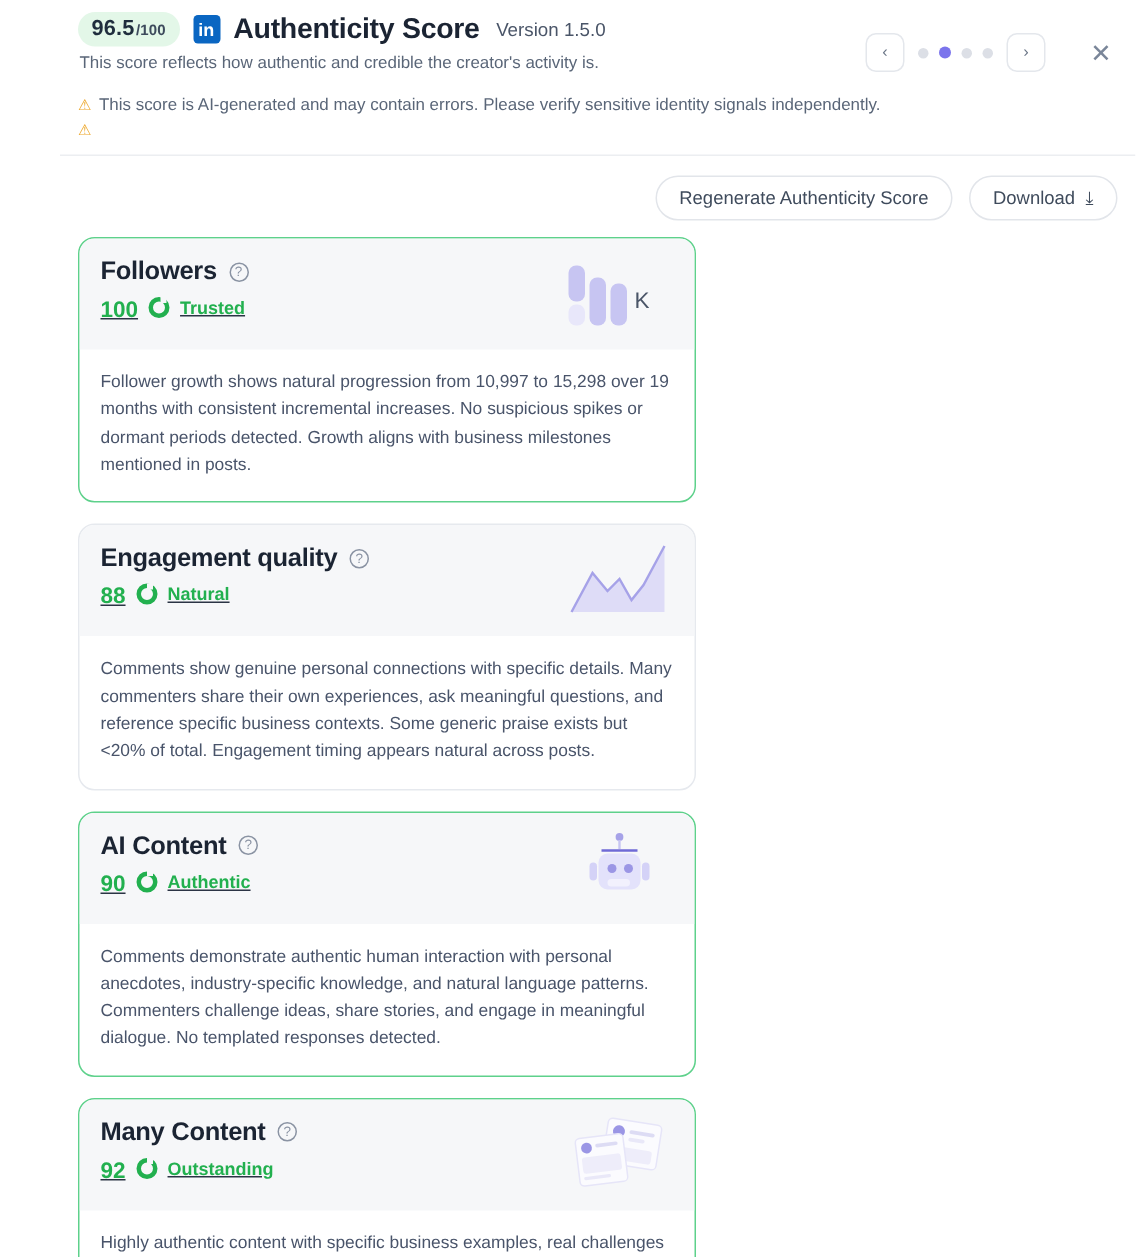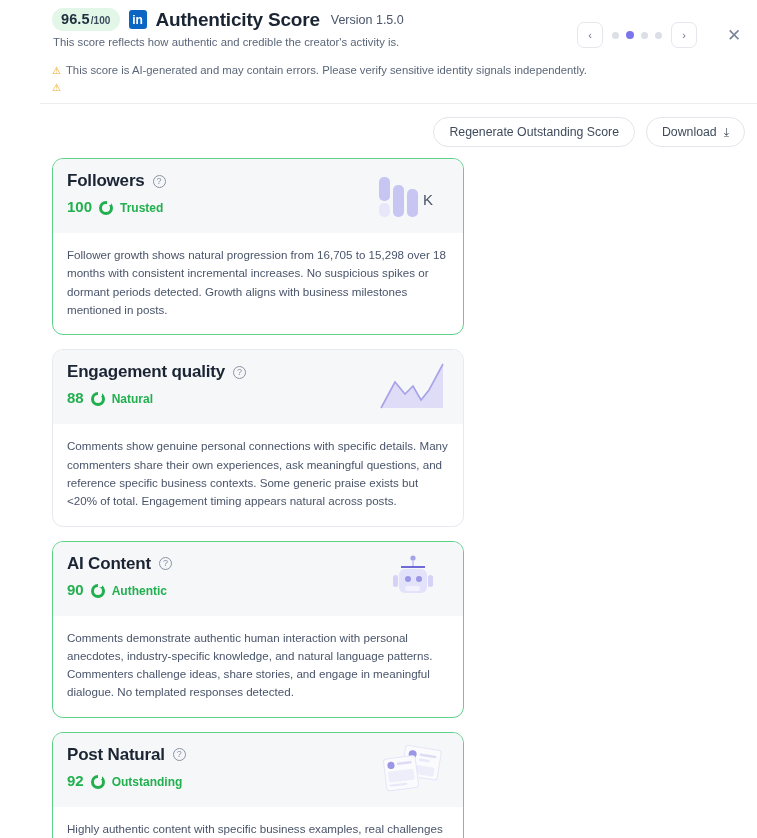--- a/index.html
+++ b/index.html
@@ -72,21 +72,21 @@
   .card-head {
     background:#f6f7f9; padding:12px 14px 11px 14px; position:relative; min-height:74px;
   }
   .card-title-row { display:flex; align-items:center; gap:8px; }
   .card-title { font-size:17px; font-weight:700; color:#1b2433; letter-spacing:-.2px; }
   .help-icon {
     width:13px; height:13px; border:1.2px solid #8a93a3; border-radius:50%;
     display:inline-flex; align-items:center; justify-content:center;
     font-size:9px; color:#8a93a3; cursor:pointer; line-height:1;
   }
-  .card-score-row { display:flex; align-items:flex-end; gap:7px; margin-top:7px; }
+  .card-score-row { display:flex; align-items:flex-start; gap:7px; margin-top:7px;text-decoration:underline; }
   .score-num { font-size:15px; font-weight:700; color:#22b04f; }
   .ring {
     width:14px; height:14px; border-radius:50%;
     border:3.2px solid #22b04f; position:relative;
   }
   .ring.gap::after {
     content:""; position:absolute; top:-3.2px; right:-0.5px;
     width:4px; height:4px; background:#f6f7f9;
   }
   .score-label { font-size:12px; font-weight:600; color:#22b04f; }
@@ -139,21 +139,21 @@
 
     <div class="close-btn">
       <span>✕</span>
     </div>
   </div>
 
   <div class="divider"></div>
 
   <div class="actions">
     <button class="btn">
-      <span>Regenerate Outstanding Score</span>
+      <span>Regenerate Authenticity Score</span>
     </button>
     <button class="btn">
       <span>Download</span>
       <span class="dl-icon">⤓</span>
     </button>
   </div>
 
   <div class="grid">
 
     <div class="card accent">
@@ -170,21 +170,21 @@
         <div class="card-art">
           <svg width="72" height="54" viewBox="0 0 72 54">
             <rect x="2" y="8" width="11" height="24" rx="5" fill="#c7c5f2"></rect>
             <rect x="2" y="34" width="11" height="14" rx="5" fill="#e8e7fa"></rect>
             <rect x="16" y="16" width="11" height="32" rx="5" fill="#c7c5f2"></rect>
             <rect x="30" y="20" width="11" height="28" rx="5" fill="#c7c5f2"></rect>
             <text x="46" y="36" font-family="Liberation Sans, sans-serif" font-size="15" fill="#4a5568">K</text>
           </svg>
         </div>
       </div>
-      <div class="card-body">Follower growth shows natural progression from 16,705 to 15,298 over 18 months with consistent incremental increases. No suspicious spikes or dormant periods detected. Growth aligns with business milestones mentioned in posts.</div>
+      <div class="card-body">Follower growth shows natural progression from 10,997 to 15,298 over 19 months with consistent incremental increases. No suspicious spikes or dormant periods detected. Growth aligns with business milestones mentioned in posts.</div>
     </div>
 
     <div class="card">
       <div class="card-head">
         <div class="card-title-row">
           <span class="card-title">Engagement quality</span>
           <span class="help-icon">?</span>
         </div>
         <div class="card-score-row">
           <span class="score-num">88</span>
@@ -225,21 +225,21 @@
             <rect x="28" y="34" width="15" height="5" rx="2.5" fill="#f2f1fd"></rect>
           </svg>
         </div>
       </div>
       <div class="card-body">Comments demonstrate authentic human interaction with personal anecdotes, industry-specific knowledge, and natural language patterns. Commenters challenge ideas, share stories, and engage in meaningful dialogue. No templated responses detected.</div>
     </div>
 
     <div class="card accent">
       <div class="card-head">
         <div class="card-title-row">
-          <span class="card-title">Post Natural</span>
+          <span class="card-title">Many Content</span>
           <span class="help-icon">?</span>
         </div>
         <div class="card-score-row">
           <span class="score-num">92</span>
           <span class="ring gap"></span>
           <span class="score-label">Outstanding</span>
         </div>
         <div class="card-art">
           <svg width="72" height="54" viewBox="0 0 72 54">
             <g transform="rotate(9 40 22)">

